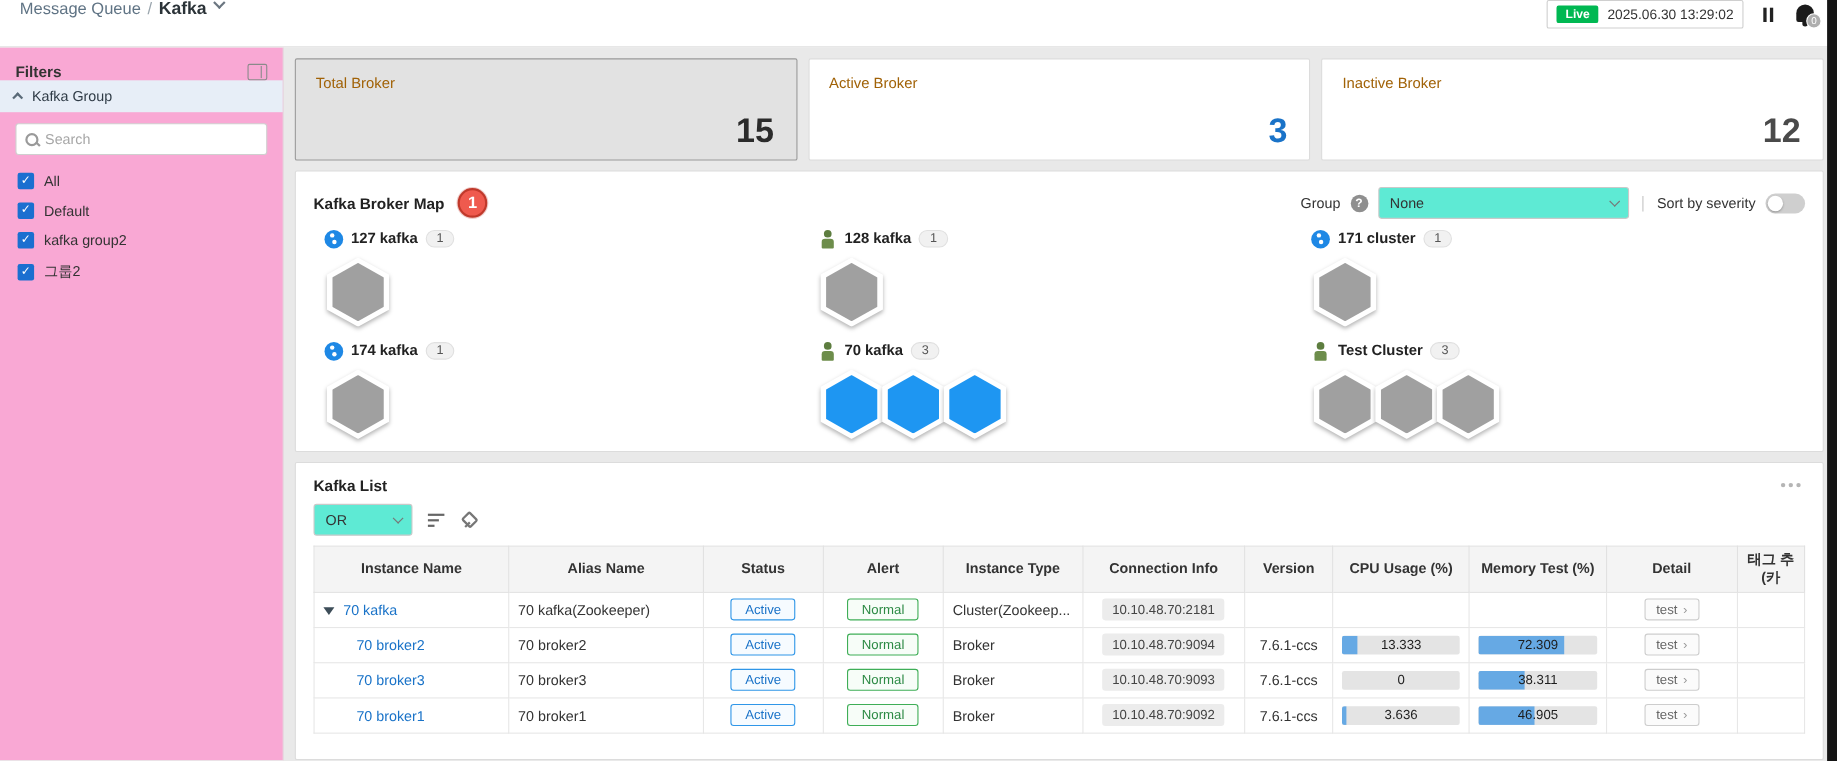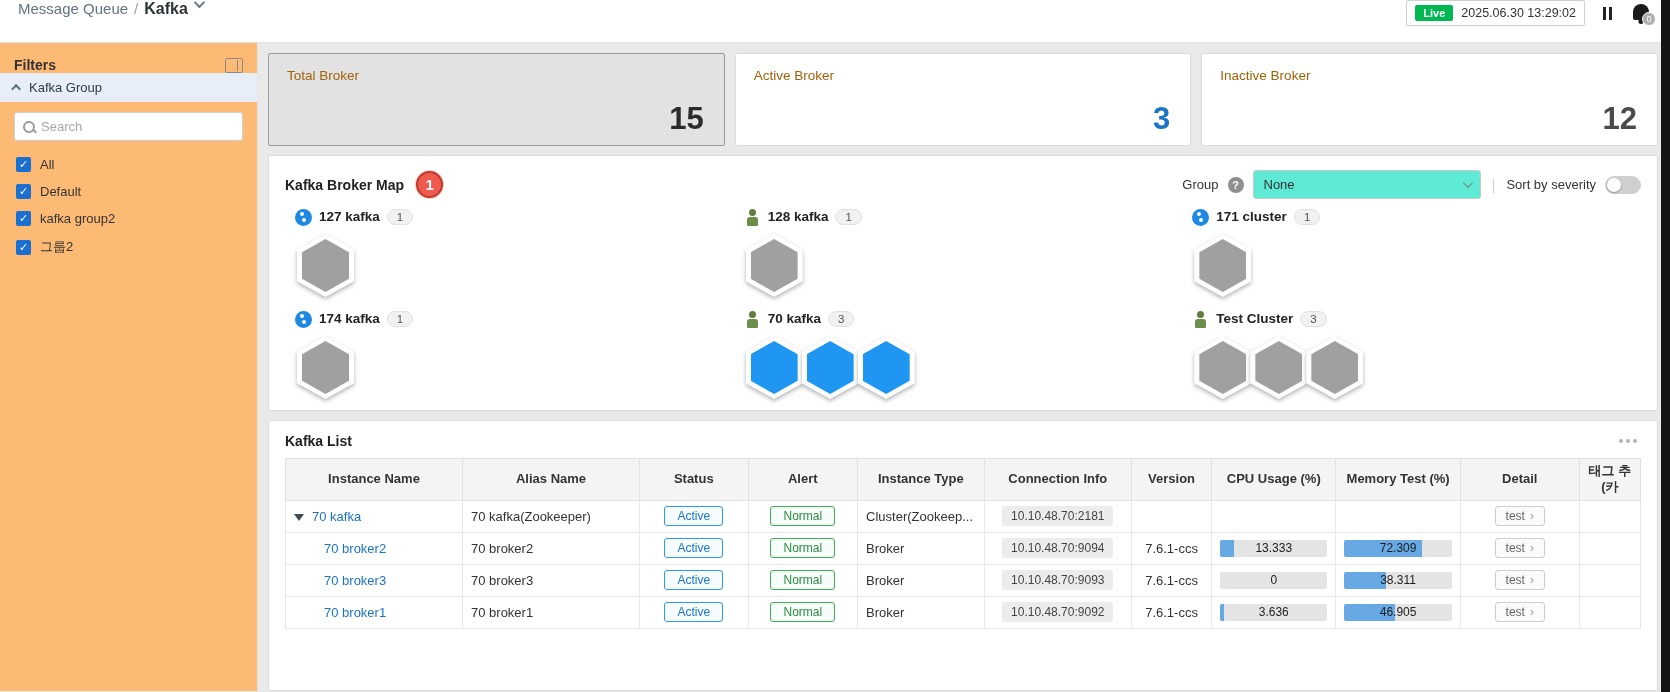--- a/index.html
+++ b/index.html
@@ -19,21 +19,21 @@
   .pause-btn i { width:3px; height:13px; background:#222; display:block; }
   .bell-wrap { position:relative; width:22px; height:22px; }
   .bell { width:16px; height:16px; margin:2px auto 0; background:#1b1b1b; border-radius:8px 8px 2px 2px; position:relative; }
   .bell::after { content:""; position:absolute; left:50%; bottom:-4px; transform:translateX(-50%); width:5px; height:4px; background:#1b1b1b; border-radius:0 0 4px 4px; }
   .bell-badge { position:absolute; right:-4px; bottom:-2px; width:14px; height:14px; background:#aeaeae; border:1px solid #fff; border-radius:50%; color:#fff; font-size:9px; display:flex; align-items:center; justify-content:center; }
 
   
   .layout { display:flex; height:648px; }
 
   
-  .sidebar { width:258px; background:#fdba74; border-right:1px solid #e2e2e2; padding:14px 0 0; flex-shrink:0; }
+  .sidebar { width:258px; background:#f9a8d4; border-right:1px solid #e2e2e2; padding:14px 0 0; flex-shrink:0; }
   .sb-head { display:flex; align-items:center; padding:0 14px; }
   .sb-title { font-size:14px; font-weight:bold; color:#333; }
   .collapse-icon { margin-left:auto; width:18px; height:15px; border:1.5px solid #8a8a8a; border-radius:2px; position:relative; cursor:pointer; }
   .collapse-icon::before { content:""; position:absolute; right:4px; top:1px; bottom:1px; width:1.5px; background:#8a8a8a; }
   .sb-section { background:#e7eef7; padding:7px 14px; font-size:13px; color:#2f3b46; display:flex; align-items:center; gap:8px; cursor:pointer; }
   .caret-up { display:inline-block; width:7px; height:7px; border-left:2px solid #5a6a78; border-top:2px solid #5a6a78; transform:rotate(45deg) translateY(2px); }
   .search-box { margin:10px 14px; border:1px solid #cfcfcf; border-radius:3px; height:29px; display:flex; align-items:center; padding:4px 8px; gap:6px; background:#fff; }
   .search-box input { border:none; outline:none; font-size:13px; color:#333; width:100%; font-family:"Liberation Sans", sans-serif; }
   .search-box input::placeholder { color:#a7a7a7; }
   .mag-icon { width:12px; height:12px; border:2px solid #9a9a9a; border-radius:50%; position:relative; flex-shrink:0; }
@@ -319,20 +319,32 @@
     </div>
 
     <div class="panel list-panel">
       <div class="list-head">
         <span class="panel-title">Kafka List</span>
         <span class="more-icon">
             <i></i>
             <i></i>
             <i></i>
           </span>
+      </div>
+      <div class="filter-row">
+        <div class="select-box select-or">
+          <span>OR</span>
+          <span class="select-caret"></span>
+        </div>
+        <span class="filter-icon">
+            <i></i>
+            <i></i>
+            <i></i>
+          </span>
+        <span class="pin-icon"></span>
       </div>
 
       <table>
         <colgroup>
           <col style="width:168px">
             <col style="width:168px">
             <col style="width:103px">
             <col style="width:104px">
           <col style="width:120px">
             <col style="width:140px">

